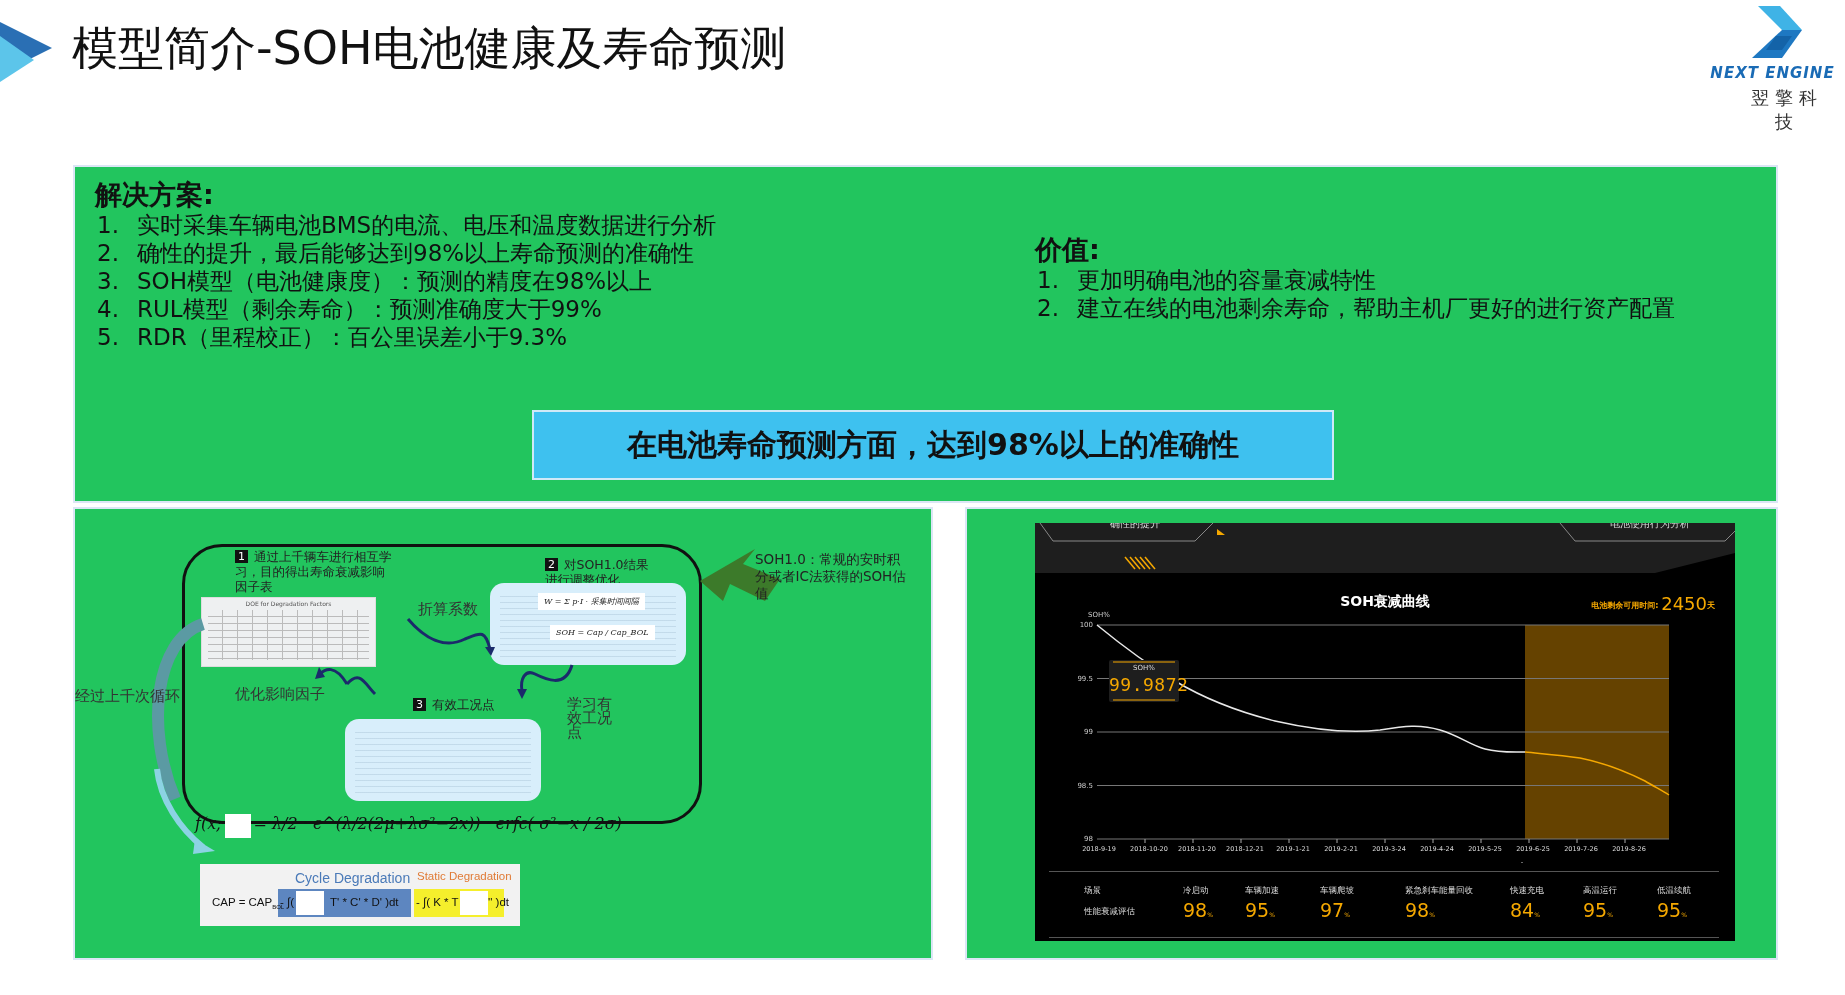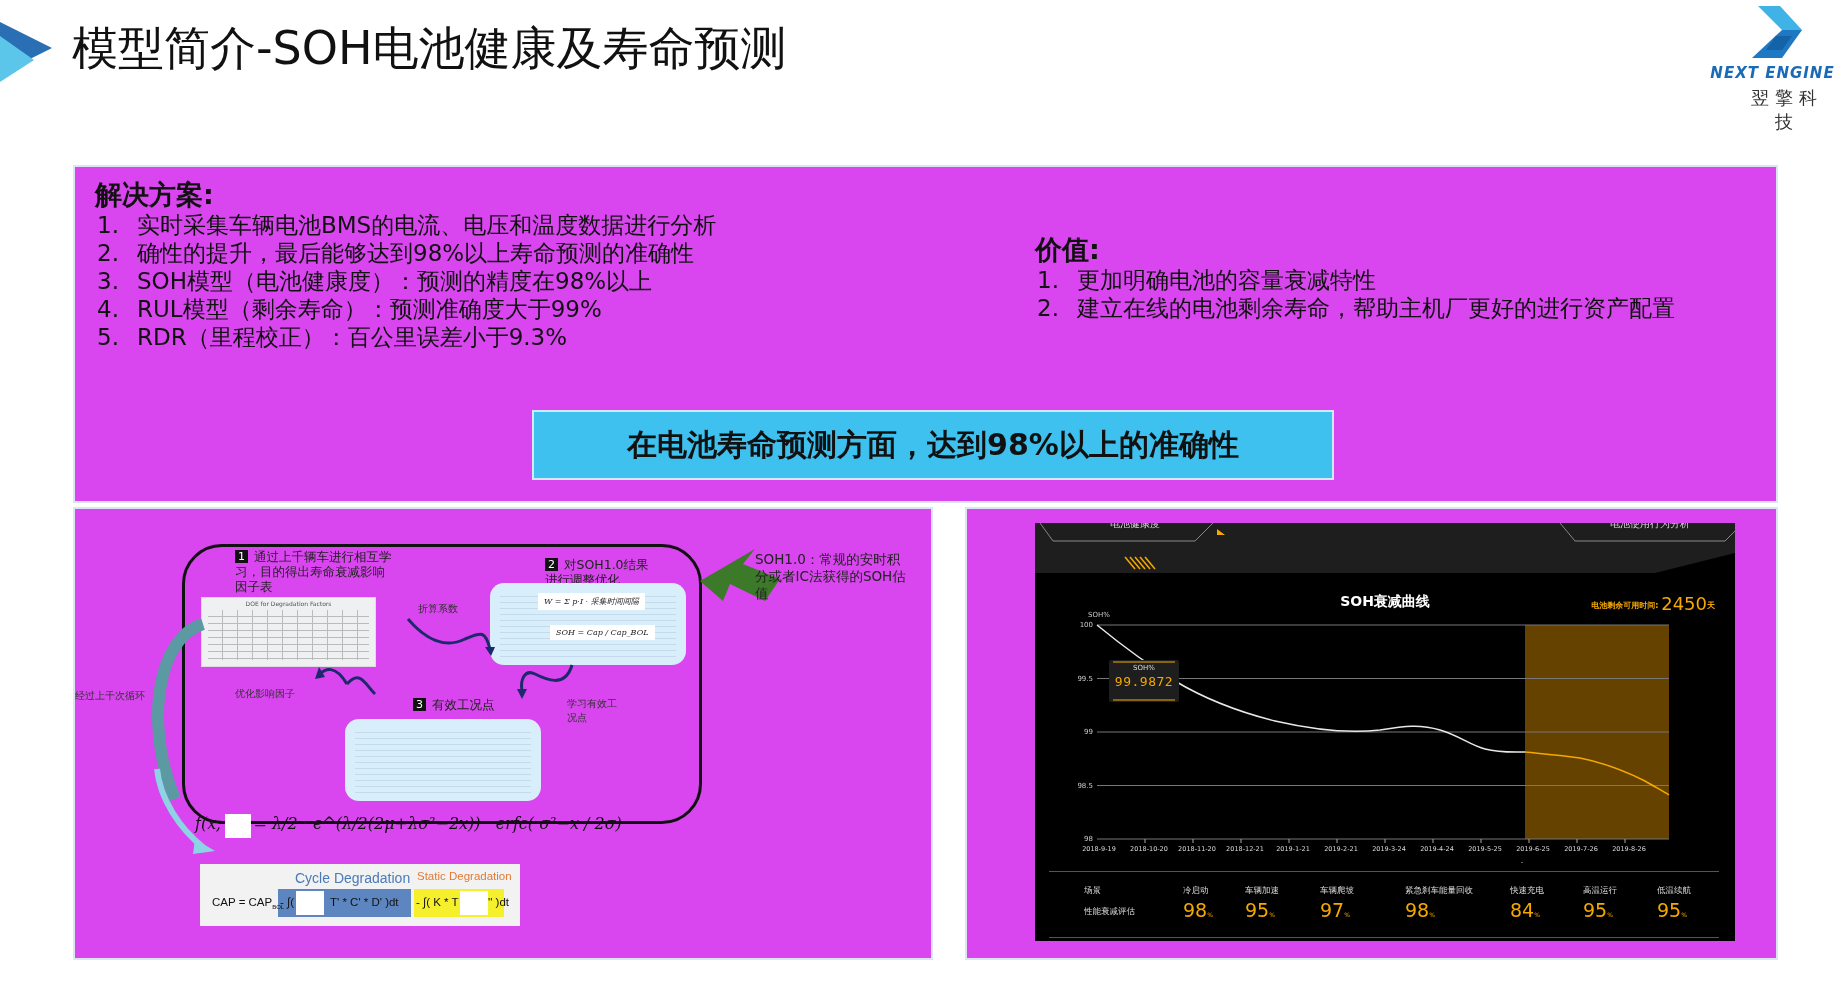--- a/index.html
+++ b/index.html
@@ -7,21 +7,21 @@
   body { position: relative; font-family: "DejaVu Sans", "Liberation Sans", sans-serif; color: #1a1a1a; }
 
   
   .logo-left { position: absolute; left: 0; top: 22px; width: 60px; height: 60px; }
   .page-title { position: absolute; left: 72px; top: 18px; font-size: 46px; font-weight: 400; color: #111; letter-spacing: 0px; white-space: nowrap; }
   .brand { position: absolute; left: 1700px; top: 6px; width: 145px; height: 100px; }
   .brand-name { position: absolute; left: 0; top: 58px; width: 145px; text-align: center; font-size: 15px; font-style: italic; font-weight: 700; color: #1a6bb5; letter-spacing: 1px; font-family: "DejaVu Sans", sans-serif; }
   .brand-sub { position: absolute; left: 30px; top: 80px; width: 90px; text-align: center; font-size: 18px; color: #333; letter-spacing: 6px; margin-left: 12px; }
 
   
-  .panel { position: absolute; border: 2px solid #dbe6f5; background: #d946ef; padding-left: 28px; }
+  .panel { position: absolute; border: 2px solid #dbe6f5; background: #22c55e; padding-left: 28px; }
   .panel-top { left: 73px; top: 165px; width: 1705px; height: 338px; }
   .panel-bl { left: 73px; top: 507px; width: 860px; height: 453px; }
   .panel-br { left: 965px; top: 507px; width: 813px; height: 453px; }
 
   .sec-heading { position: absolute; font-size: 27px; font-weight: 700; color: #111; white-space: nowrap; }
   .list { position: absolute; list-style: none; }
   .list li { font-size: 23px; line-height: 28px; color: #111; position: relative; padding-left: 40px; white-space: nowrap; }
   .list li .num { position: absolute; left: 0; top: 0; }
   .list li .cont { display: block; }
 
@@ -31,21 +31,21 @@
   
   .diagram { position: absolute; left: 0; top: 0; width: 860px; height: 453px; }
   .loop-box { position: absolute; left: 107px; top: 35px; width: 520px; height: 280px; border: 3px solid #111; border-radius: 40px; }
   .step { position: absolute; font-size: 12.5px; line-height: 15px; color: #222; }
   .step-badge { display: inline-block; background: #111; color: #fff; font-size: 11px; width: 13px; height: 13px; text-align: center; line-height: 13px; margin-right: 6px; vertical-align: 1px; }
   .mini-table { position: absolute; background: #eef0f1; border: 1px solid #ddd; }
   .mini-caption { position: absolute; width: 100%; top: 2px; text-align: center; font-size: 6px; color: #555; }
   .blue-card { position: absolute; background: #d8eefb; border-radius: 14px; }
   .grid-lines { position: absolute; inset: 8px 10px; background-image: repeating-linear-gradient(to bottom, transparent 0 5px, #b9d2e3 5px 6px); opacity: 0.7; }
   .formula-box { position: absolute; background: #fff; font-family: "DejaVu Serif", serif; font-style: italic; font-size: 8px; color: #222; padding: 3px 6px; white-space: nowrap; }
-  .small-label { position: absolute; font-size: 10px; color: #333; white-space: nowrap; line-height: 14px; }
+  .small-label { position: absolute; font-size: 15px; color: #333; white-space: nowrap; line-height: 14px; }
   .soh-note { position: absolute; left: 680px; top: 42px; font-size: 13.5px; line-height: 17px; color: #222; }
   .erf { position: absolute; left: 120px; top: 305px; font-family: "DejaVu Serif", serif; font-style: italic; font-size: 16px; color: #111; white-space: nowrap; }
   .cap-area { position: absolute; left: 125px; top: 355px; width: 320px; height: 62px; background: #f2f2f2; }
   .cap-label-cyc { position: absolute; left: 95px; top: 6px; font-size: 14px; color: #4a7ab8; font-family: Liberation Sans, sans-serif; }
   .cap-label-sta { position: absolute; left: 217px; top: 6px; font-size: 11.5px; color: #e07b36; font-family: "Liberation Sans", sans-serif; }
   .cap-row { position: absolute; left: 0; top: 25px; height: 28px; width: 320px; font-size: 11.5px; font-family: "Liberation Sans", sans-serif; }
   .cap-eq { position: absolute; left: 12px; top: 7px; color: #111; white-space: nowrap; }
   .cap-blue { position: absolute; left: 78px; top: 0; width: 133px; height: 28px; background: #5d86c0; }
   .cap-yellow { position: absolute; left: 214px; top: 0; width: 90px; height: 28px; background: #f5ef2c; }
   .cap-txt { position: absolute; top: 7px; white-space: nowrap; color: #111; }
@@ -209,21 +209,21 @@
       <polyline points="525,0 540,18 690,18 700,8" stroke="#888" fill="none" stroke-width="1"></polyline>
       <polygon points="182,6 190,12 182,12" fill="#f5a800"></polygon>
       <line x1="90" y1="34" x2="100" y2="46" stroke="#f5a800" stroke-width="1.5"></line>
       <line x1="95" y1="34" x2="105" y2="46" stroke="#f5a800" stroke-width="1.5"></line>
       <line x1="100" y1="34" x2="110" y2="46" stroke="#f5a800" stroke-width="1.5"></line>
       <line x1="105" y1="34" x2="115" y2="46" stroke="#f5a800" stroke-width="1.5"></line>
       <line x1="110" y1="34" x2="120" y2="46" stroke="#f5a800" stroke-width="1.5"></line>
       <polygon points="0,50 118,50 126,58 0,58" fill="#000"></polygon>
       <polygon points="620,50 700,30 700,58 600,58" fill="#000"></polygon>
     </svg>
-    <div class="dash-tab" style="left:30px; width:140px; top:-6px;">电池健康度</div>
+    <div class="dash-tab" style="left:30px; width:140px; top:-6px;">确性的提升</div>
     <div class="dash-tab" style="left:545px; width:140px; top:-6px;">电池使用行为分析</div>
 
     <div class="chart-title">SOH衰减曲线</div>
     <div class="remain">
       <span>电池剩余可用时间:</span>
       <span class="big">2450</span><span class="unit">天</span>
     </div>
     <div class="y-unit">SOH%</div>
 
     <svg style="position:absolute; left:0; top:0;" width="700" height="340">
@@ -278,21 +278,21 @@
 
       <g>
         <rect x="74" y="137" width="70" height="42" fill="#1e1e1e" rx="2"></rect>
         <line x1="78" y1="139" x2="140" y2="139" stroke="#f5a800" stroke-width="1.2"></line>
         <line x1="78" y1="177" x2="140" y2="177" stroke="#f5a800" stroke-width="1.2"></line>
       </g>
 
       <polyline points="480,346 487,339 494,346" stroke="#666" fill="none"></polyline>
     </svg>
     <div style="position:absolute; left:74px; top:141px; width:70px; text-align:center; color:#ddd; font-size:7px;">SOH%</div>
-    <div style="position:absolute; left:74px; top:151px; width:70px; text-align:center; color:#f5a800; font-size:13px; letter-spacing:0.5px; font-family:'DejaVu Sans Mono', monospace;">99.9872</div>
+    <div style="position:absolute; left:74px; top:151px; width:70px; text-align:center; color:#f5a800; font-size:18px; letter-spacing:0.5px; font-family:'DejaVu Sans Mono', monospace;">99.9872</div>
 
     <div class="scores">
       <div class="score-line-top"></div>
       <div class="score-line-bot"></div>
       <div class="score-hdr" style="left:49px;">场景</div>
       <div class="score-row-label" style="left:49px;">性能衰减评估</div>
 
       <div class="score-hdr" style="left:148px;">冷启动</div>
       <div class="score-val" style="left:148px;"><span>98</span><span class="pct">%</span></div>
 

